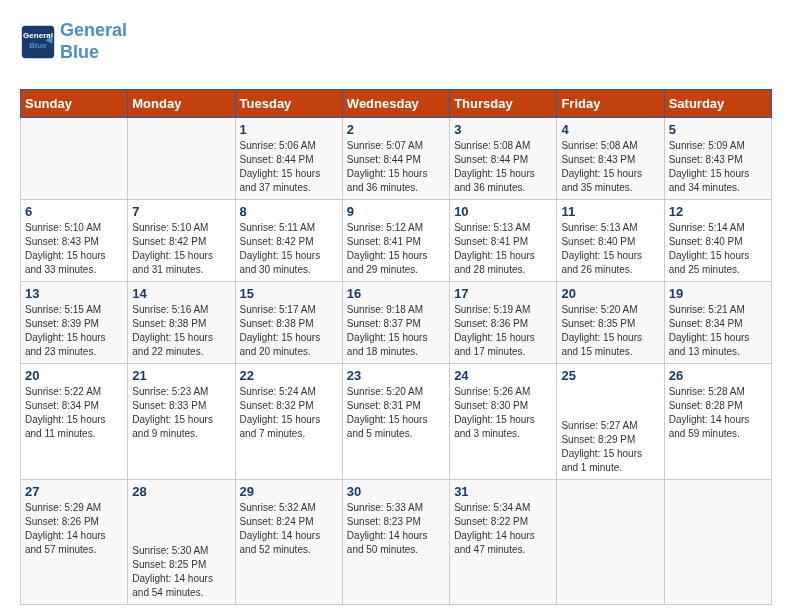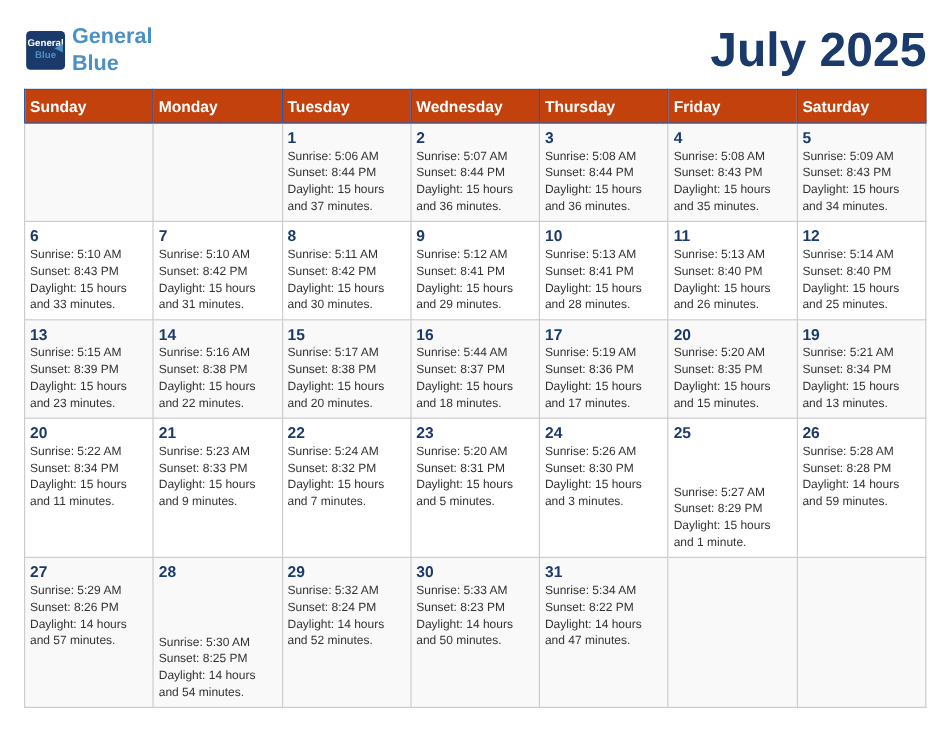--- a/index.html
+++ b/index.html
@@ -6,22 +6,22 @@
     body {
       font-family: Arial, sans-serif;
       background: #fff;
       width: 792px;
       min-height: 612px;
       padding: 20px;
     }
     .header-area {
       display: flex;
       justify-content: space-between;
-      align-items: flex-start;
-      margin-bottom: 10px;
+      align-items: flex-end;
+      margin-bottom: 26px;
     }
     .logo {
       display: flex;
       align-items: center;
     }
     .logo-text {
       font-size: 18px;
       font-weight: bold;
       color: #1a3a6b;
       line-height: 1.2;
@@ -103,21 +103,20 @@
       <polygon points="28,18 36,14 36,22" fill="#4a90c4"></polygon>
     </svg>
     <div>
       <div class="logo-text">
         <span>General</span><br>
         <span style="color:#4a90c4;">Blue</span>
       </div>
     </div>
   </div>
   <div class="title-area">
-    <div class="month-title">July 2025</div>
   </div>
 </div>
 
 <table>
   <thead>
     <tr>
     <th>Sunday</th>
         <th>Monday</th>
         <th>Tuesday</th>
         <th>Wednesday</th>
@@ -219,21 +218,21 @@
 Daylight: 15 hours and 22 minutes.</div>
         </td>
         <td>
           <div class="day-num">15</div>
           <div class="day-info" style="white-space: pre-line;">Sunrise: 5:17 AM
 Sunset: 8:38 PM
 Daylight: 15 hours and 20 minutes.</div>
         </td>
         <td>
           <div class="day-num">16</div>
-          <div class="day-info" style="white-space: pre-line;">Sunrise: 5:44 AM
+          <div class="day-info" style="white-space: pre-line;">Sunrise: 9:18 AM
 Sunset: 8:37 PM
 Daylight: 15 hours and 18 minutes.</div>
         </td>
         <td>
           <div class="day-num">17</div>
           <div class="day-info" style="white-space: pre-line;">Sunrise: 5:19 AM
 Sunset: 8:36 PM
 Daylight: 15 hours and 17 minutes.</div>
         </td>
         <td>

